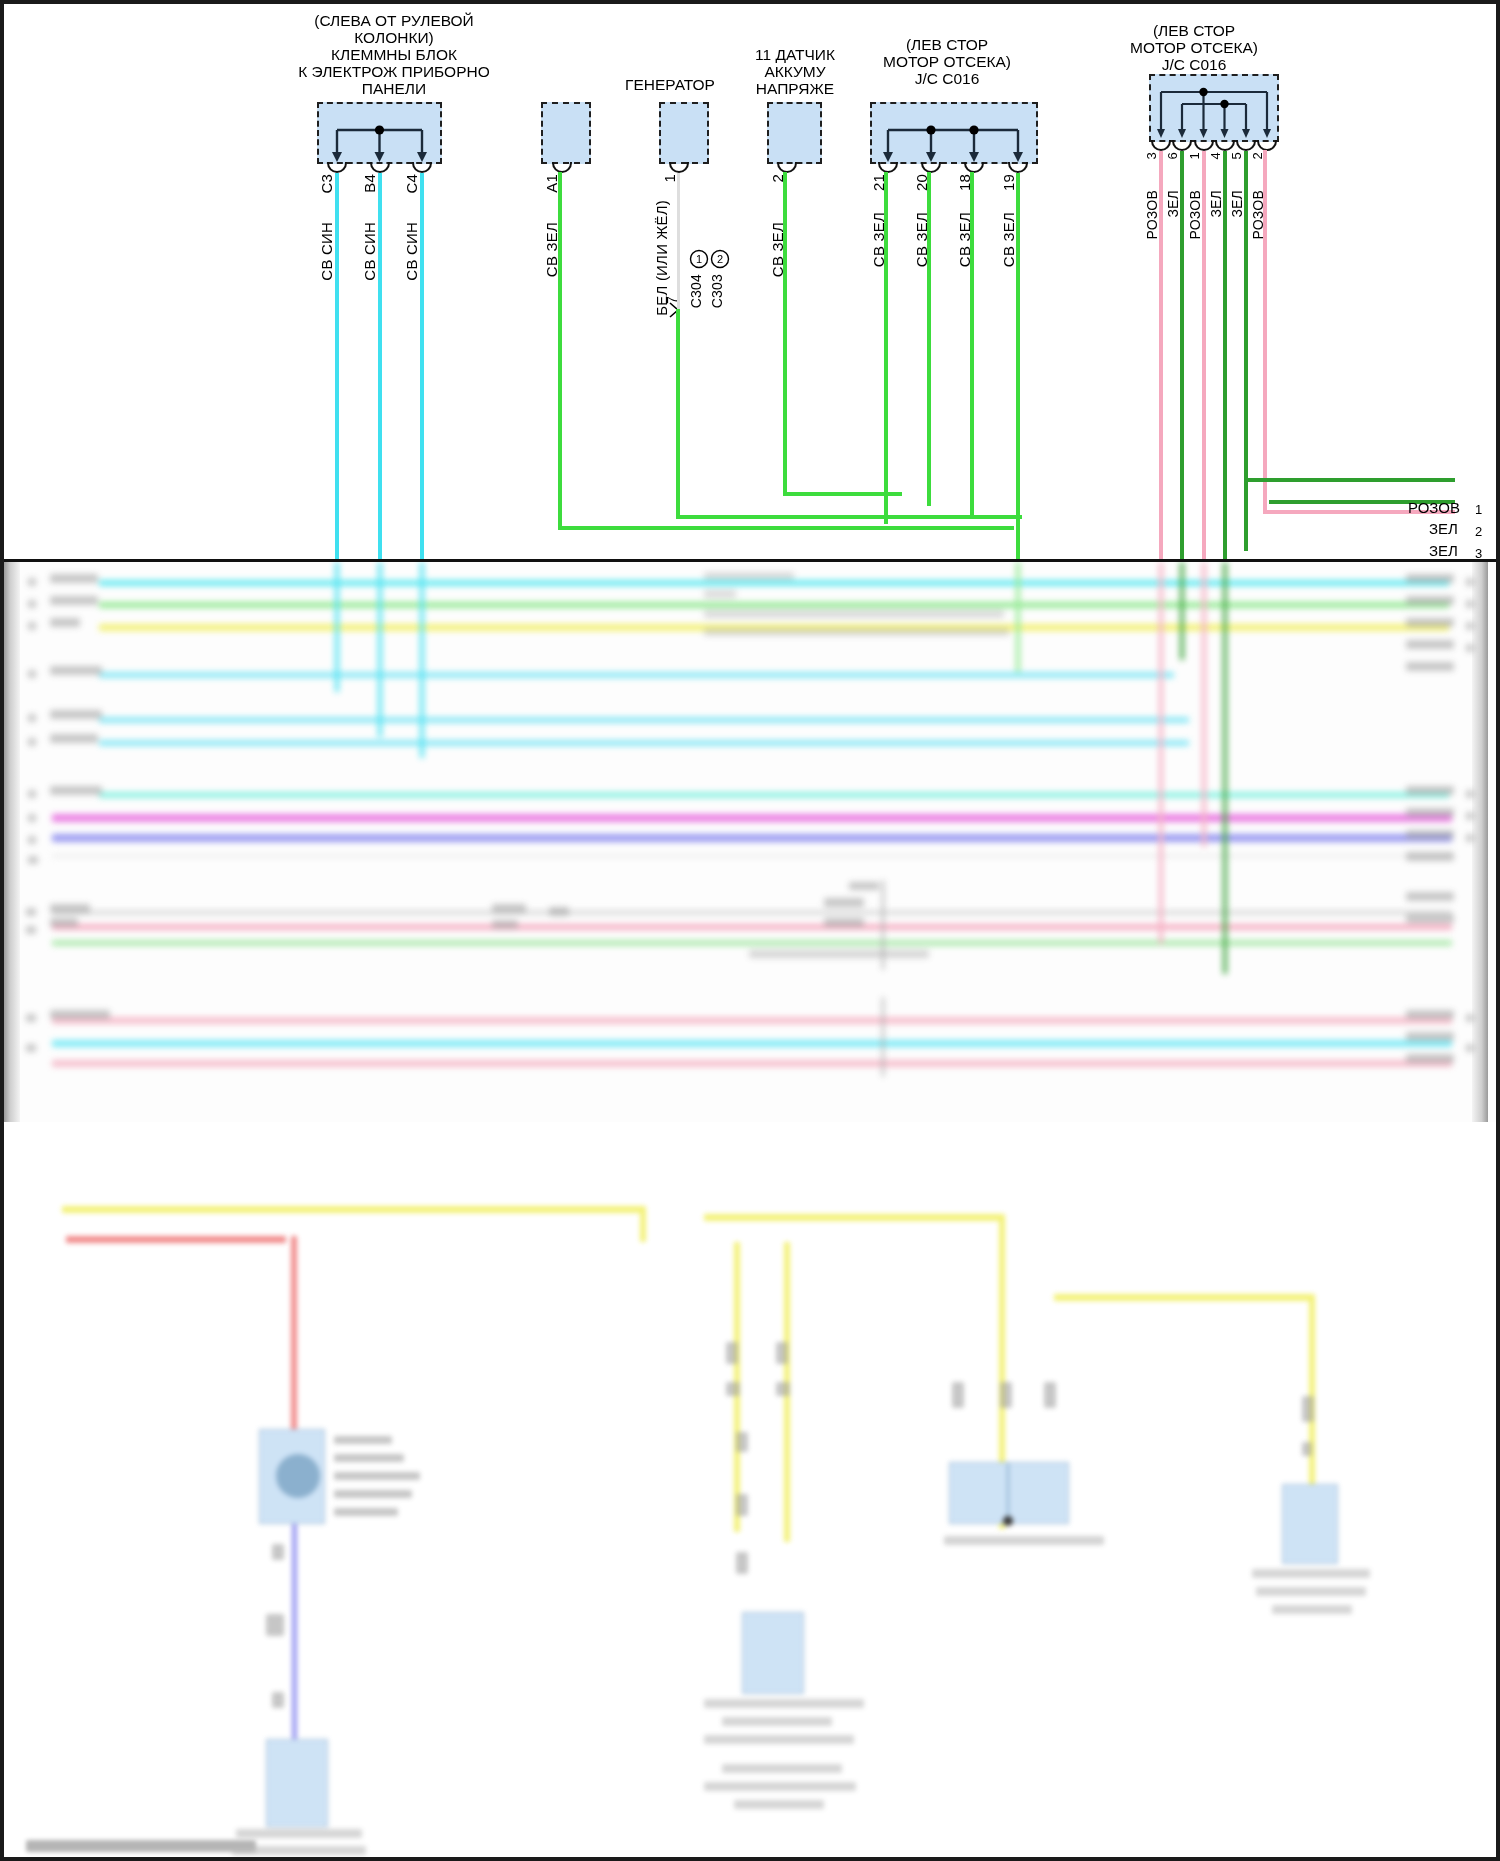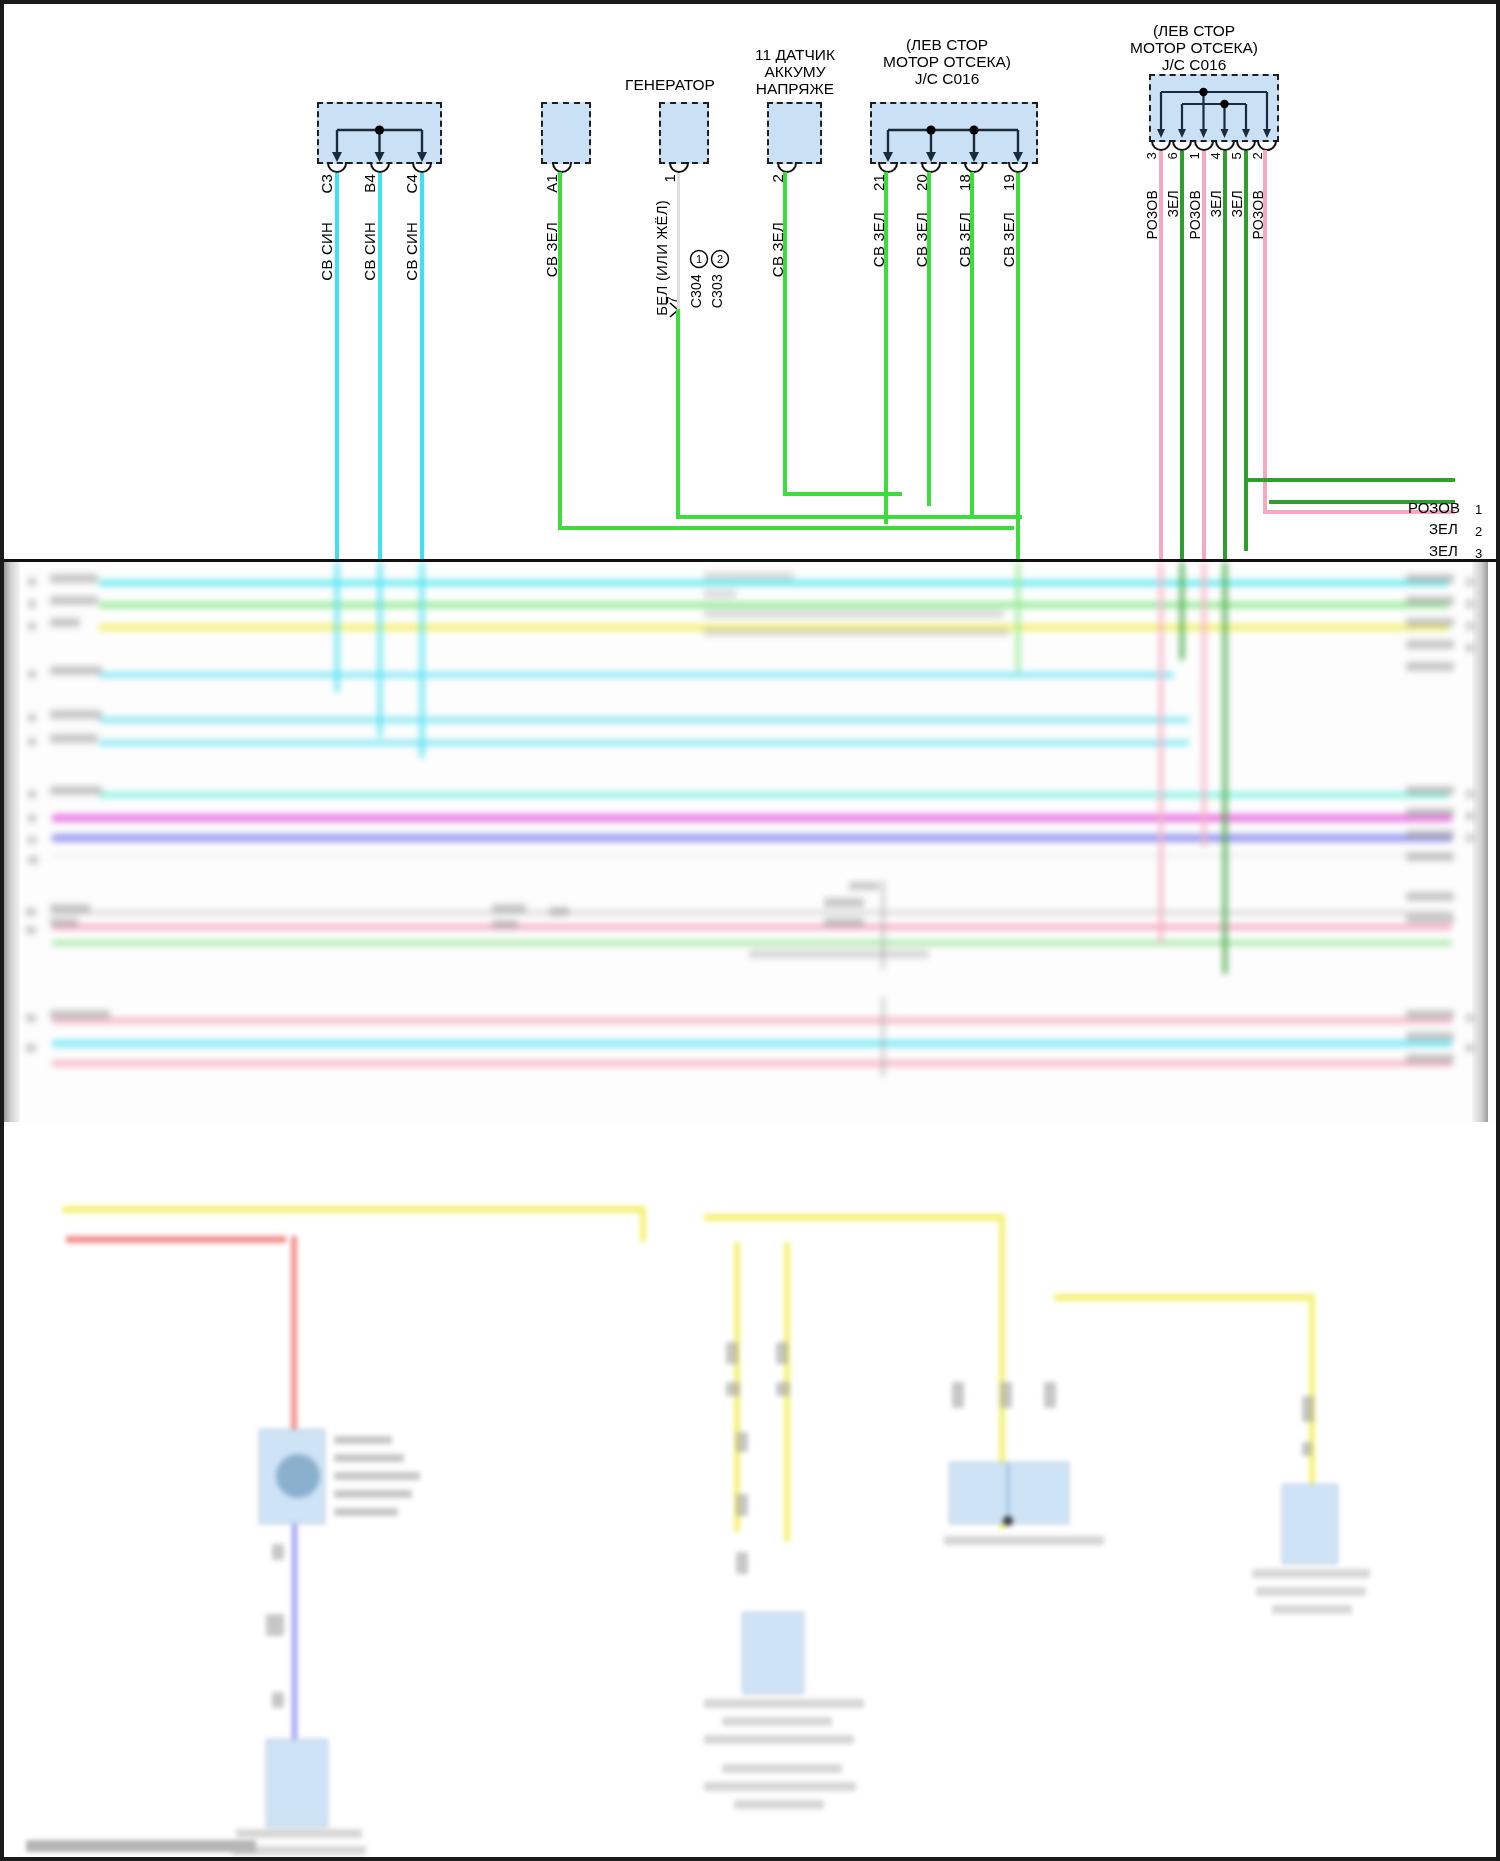--- a/index.html
+++ b/index.html
@@ -60,20 +60,25 @@
   .sec-panel { position:absolute; background:#fbfbfb; }
   .sec-shadow { position:absolute; background:linear-gradient(90deg,#9a9a9a,#cfcfcf 40%,#f4f4f4); }
 
   .footnote { position:absolute; font-size:11px; color:#9a9a9a; filter: blur(2px); }
 </style>
 </head>
 <body>
 
 <div id="page">
 
+  <div class="abs hdr" style="left:240px; top:8px; width:300px;">(СЛЕВА ОТ РУЛЕВОЙ
+КОЛОНКИ)
+КЛЕММНЫ БЛОК
+К ЭЛЕКТРОЖ ПРИБОРНО
+ПАНЕЛИ</div>
 
   <div class="abs conn-box" style="left:313px; top:98px; width:125px; height:62px;"></div>
 
   <svg class="abs" style="left:313px; top:98px; width:125px; height:62px;" viewBox="0 0 125 62">
     <path d="M20 28 H105" stroke="#1b2a3a" stroke-width="2.4" fill="none"></path>
     <path d="M20 28 V52" stroke="#1b2a3a" stroke-width="2.4" fill="none"></path>
     <path d="M62.5 28 V52" stroke="#1b2a3a" stroke-width="2.4" fill="none"></path>
     <path d="M105 28 V52" stroke="#1b2a3a" stroke-width="2.4" fill="none"></path>
     <polygon points="20,60 15,50 25,50" fill="#1b2a3a"></polygon>
     <polygon points="62.5,60 57.5,50 67.5,50" fill="#1b2a3a"></polygon>

